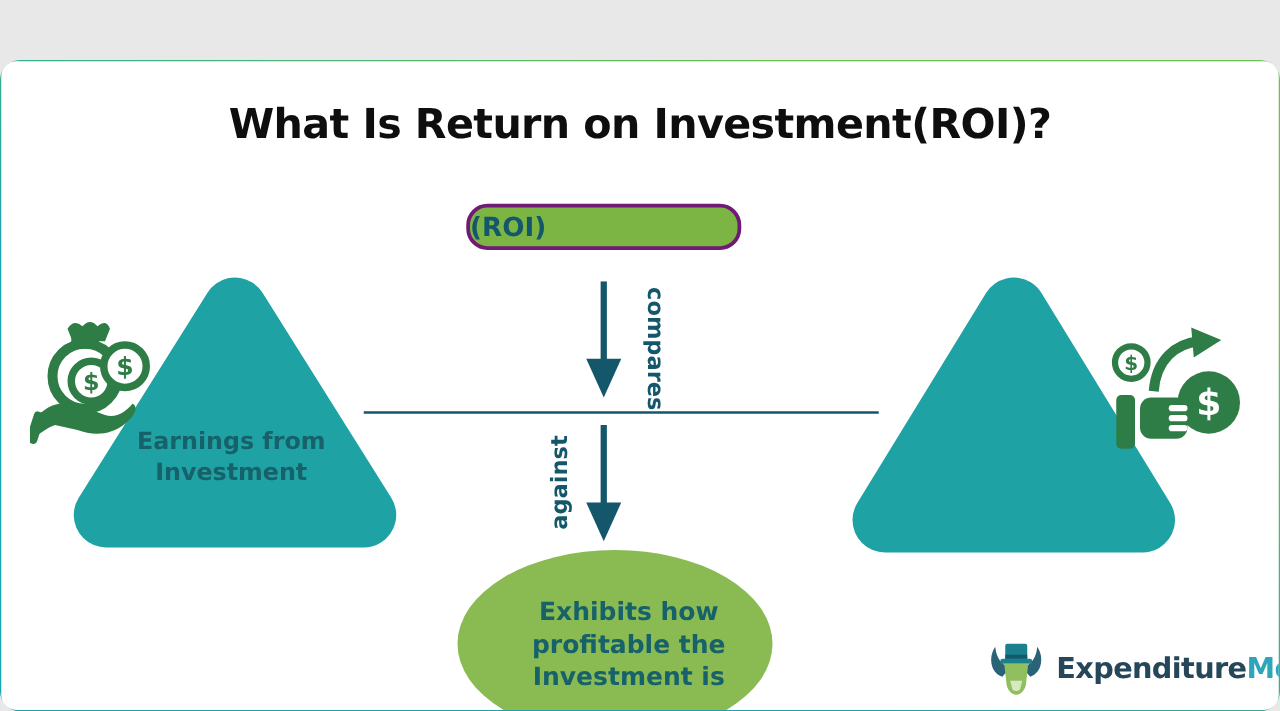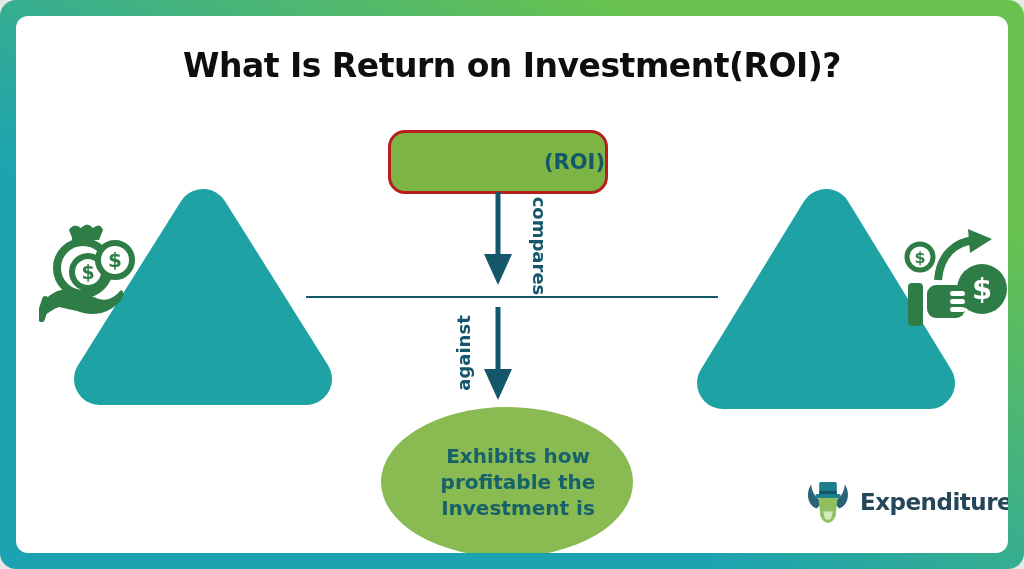--- a/index.html
+++ b/index.html
@@ -2,37 +2,38 @@
 <html style="--border-teal: #1CA3B2; --border-green: #69C24E; --box-green: #7CB544; --ellipse-green: #8ABA52; --triangle-teal: #1FA2A4; --ink-teal: #14576B; --label-teal: #17616B; --icon-green: #2F7D46; --logo-dark: #26475A; --logo-teal: #2CA6B8; --title-black: #0E0E0E;"><head>
 <meta charset="utf-8">
 <style>
   html,body{margin:0;padding:0;background:#e8e8e8;}
   *{box-sizing:border-box;}
   .stage{
     width:1024px;height:569px;position:relative;margin:0 auto;
     font-family:"DejaVu Sans","Liberation Sans",sans-serif;
   }
   .frame{
-    position:absolute;inset:0;border-radius:16px;padding:16px;
+    position:absolute;inset:0;border-radius:16px;padding:1px;
     background:linear-gradient(to top right, var(--border-teal,#1CA3B2) 35%, var(--border-green,#69C24E) 80%);
+    margin-top:48px;
   }
   .inner{
     position:relative;width:100%;height:100%;
     background:#ffffff;border-radius:12px;overflow:hidden;
   }
   .title{
     position:absolute;left:0;top:30px;width:100%;margin:0;
     text-align:center;font-size:33px;font-weight:bold;
     color:var(--title-black,#0E0E0E);letter-spacing:-0.5px;
   }
   .roi-box{
-    position:absolute;left:372px;top:114px;width:220px;height:64px;
+    position:absolute;left:372px;top:114px;width:220px;height:37px;
     background:var(--box-green,#7CB544);
-    border:3px solid #b91c1c;border-radius:17px;
-    display:flex;align-items:center;justify-content:flex-end;
+    border:3px solid #701a75;border-radius:17px;
+    display:flex;align-items:center;justify-content:flex-start;
     font-size:21px;font-weight:bold;color:var(--ink-teal,#14576B);
   }
   .arrow{position:absolute;width:30px;height:95px;}
   .arrow .stem{fill:var(--ink-teal,#14576B);}
   .arrow .head{fill:var(--ink-teal,#14576B);}
   .arrow1{left:467px;top:176px;}
   .arrow2{left:467px;top:291px;}
   .vtext{
     position:absolute;font-size:18px;font-weight:bold;
     color:var(--ink-teal,#14576B);white-space:nowrap;
@@ -113,20 +114,21 @@
 
       <svg class="arrow arrow2" viewBox="0 0 30 95" aria-hidden="true">
         <rect class="stem" x="12.5" y="0" width="5" height="64"></rect>
         <polygon class="head" points="1,62 29,62 15,93"></polygon>
       </svg>
       <div class="vtext against">against</div>
 
       <svg class="tri tri-left" viewBox="0 0 265 226" aria-hidden="true">
         <polygon points="132,32 235,196 29,196"></polygon>
       </svg>
+      <div class="tri-label left">Earnings from Investment</div>
 
       <svg class="tri tri-right" viewBox="0 0 265 232" aria-hidden="true">
         <polygon points="132,32 235,200 29,200"></polygon>
       </svg>
 
       <svg class="side-icon icon-left" viewBox="0 0 98 110" aria-hidden="true">
         <path class="ig" d="M30,14 Q35,6 42,12 Q48,5 54,12 Q61,6 64,14 L60,24 L34,24 Z"></path>
         <circle class="ig-stroke" cx="44" cy="52" r="26" stroke-width="8"></circle>
         <rect class="ig" x="33" y="20" width="22" height="10" rx="3"></rect>
         <circle class="coin-face" cx="49" cy="56" r="16" stroke-width="6"></circle>

